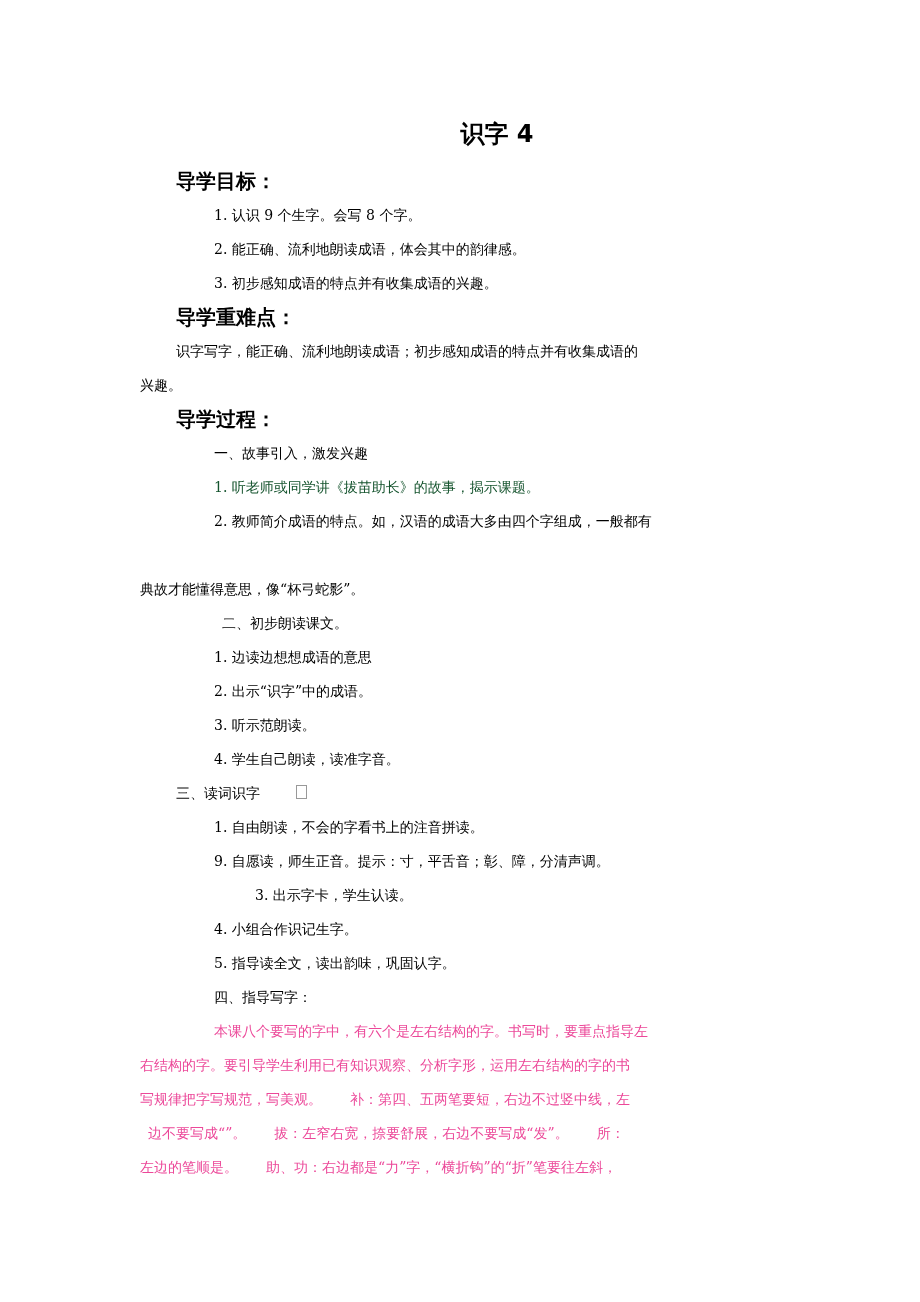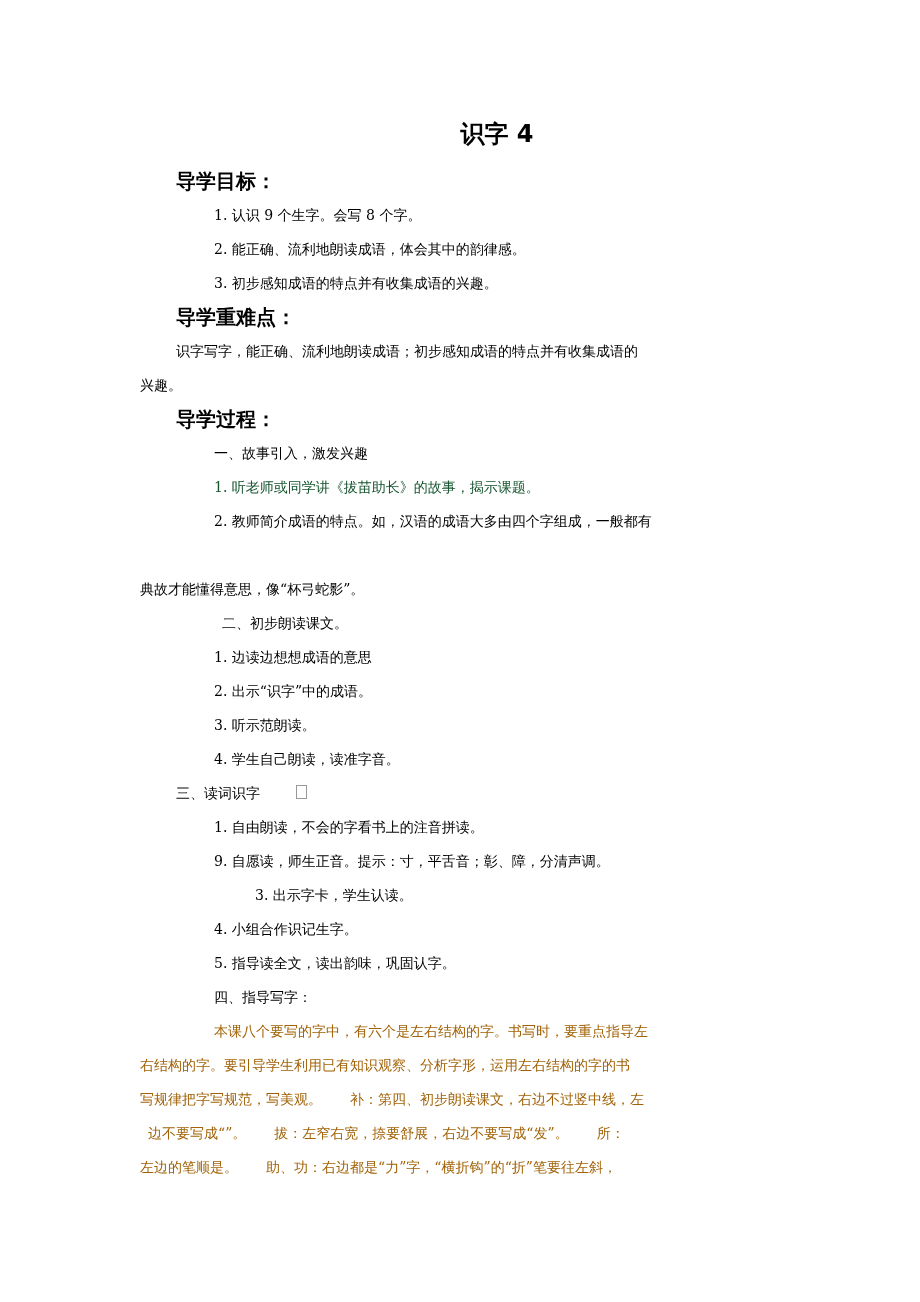--- a/index.html
+++ b/index.html
@@ -4,21 +4,21 @@
 <style>
   html, body { margin: 0; padding: 0; background: #ffffff; }
   body { width: 920px; height: 1302px; position: relative; overflow: hidden;
          font-family: "DejaVu Serif", "Liberation Serif", serif; color: #000; }
   .page { position: absolute; left: 0; top: 0; width: 752px; height: 1302px; }
   .title { position: absolute; left: 0; width: 994px; top: 118px; text-align: center;
            font-family: "DejaVu Sans", "Liberation Sans", sans-serif; font-weight: bold; font-size: 24px; }
   .line { position: absolute; font-size: 14px; white-space: nowrap; line-height: 22px; }
   .h { font-family: "DejaVu Sans", "Liberation Sans", sans-serif; font-weight: bold; font-size: 20px; }
   .green { color: #14532d; }
-  .blue { color: #a16207; }
+  .blue { color: #ec4899; }
   .box { display: inline-block; width: 9px; height: 12px; border: 1px solid #999; margin-left: 36px; vertical-align: -1px; }
 </style>
 </head>
 <body>
 
 <div class="page">
   <div class="title">识字 4</div>
 
   <div class="line h" style="left:176px;top:170px;">导学目标：</div>
   <div class="line" style="left:214px;top:204px;">1. 认识 9 个生字。会写 8 个字。</div>
@@ -46,16 +46,16 @@
   </div>
   <div class="line" style="left:214px;top:816px;">1. 自由朗读，不会的字看书上的注音拼读。</div>
   <div class="line" style="left:214px;top:850px;">9. 自愿读，师生正音。提示：寸，平舌音；彰、障，分清声调。</div>
   <div class="line" style="left:214px;top:884px;margin-left:41px;">3. 出示字卡，学生认读。</div>
   <div class="line" style="left:214px;top:918px;">4. 小组合作识记生字。</div>
   <div class="line" style="left:214px;top:952px;">5. 指导读全文，读出韵味，巩固认字。</div>
 
   <div class="line" style="left:214px;top:986px;">四、指导写字：</div>
   <div class="line blue" style="left:214px;top:1020px;">本课八个要写的字中，有六个是左右结构的字。书写时，要重点指导左</div>
   <div class="line blue" style="left:140px;top:1054px;">右结构的字。要引导学生利用已有知识观察、分析字形，运用左右结构的字的书</div>
-  <div class="line blue" style="left:140px;top:1088px;">写规律把字写规范，写美观。　　补：第四、初步朗读课文，右边不过竖中线，左</div>
+  <div class="line blue" style="left:140px;top:1088px;">写规律把字写规范，写美观。　　补：第四、五两笔要短，右边不过竖中线，左</div>
   <div class="line blue" style="left:140px;top:1122px;margin-left:8px;">边不要写成“”。　　拔：左窄右宽，捺要舒展，右边不要写成“发”。　　所：</div>
   <div class="line blue" style="left:140px;top:1156px;">左边的笔顺是。　　助、功：右边都是“力”字，“横折钩”的“折”笔要往左斜，</div>
 </div>
 
 </body></html>

